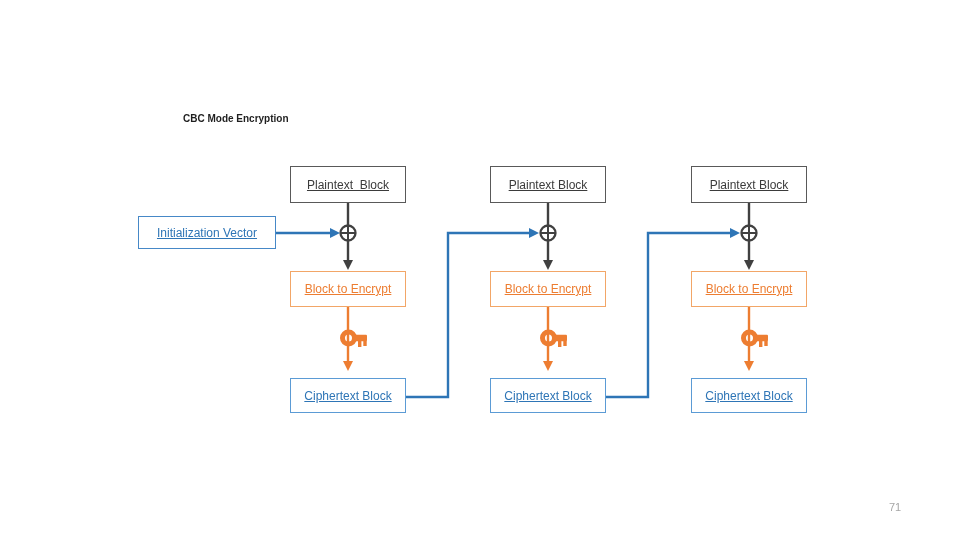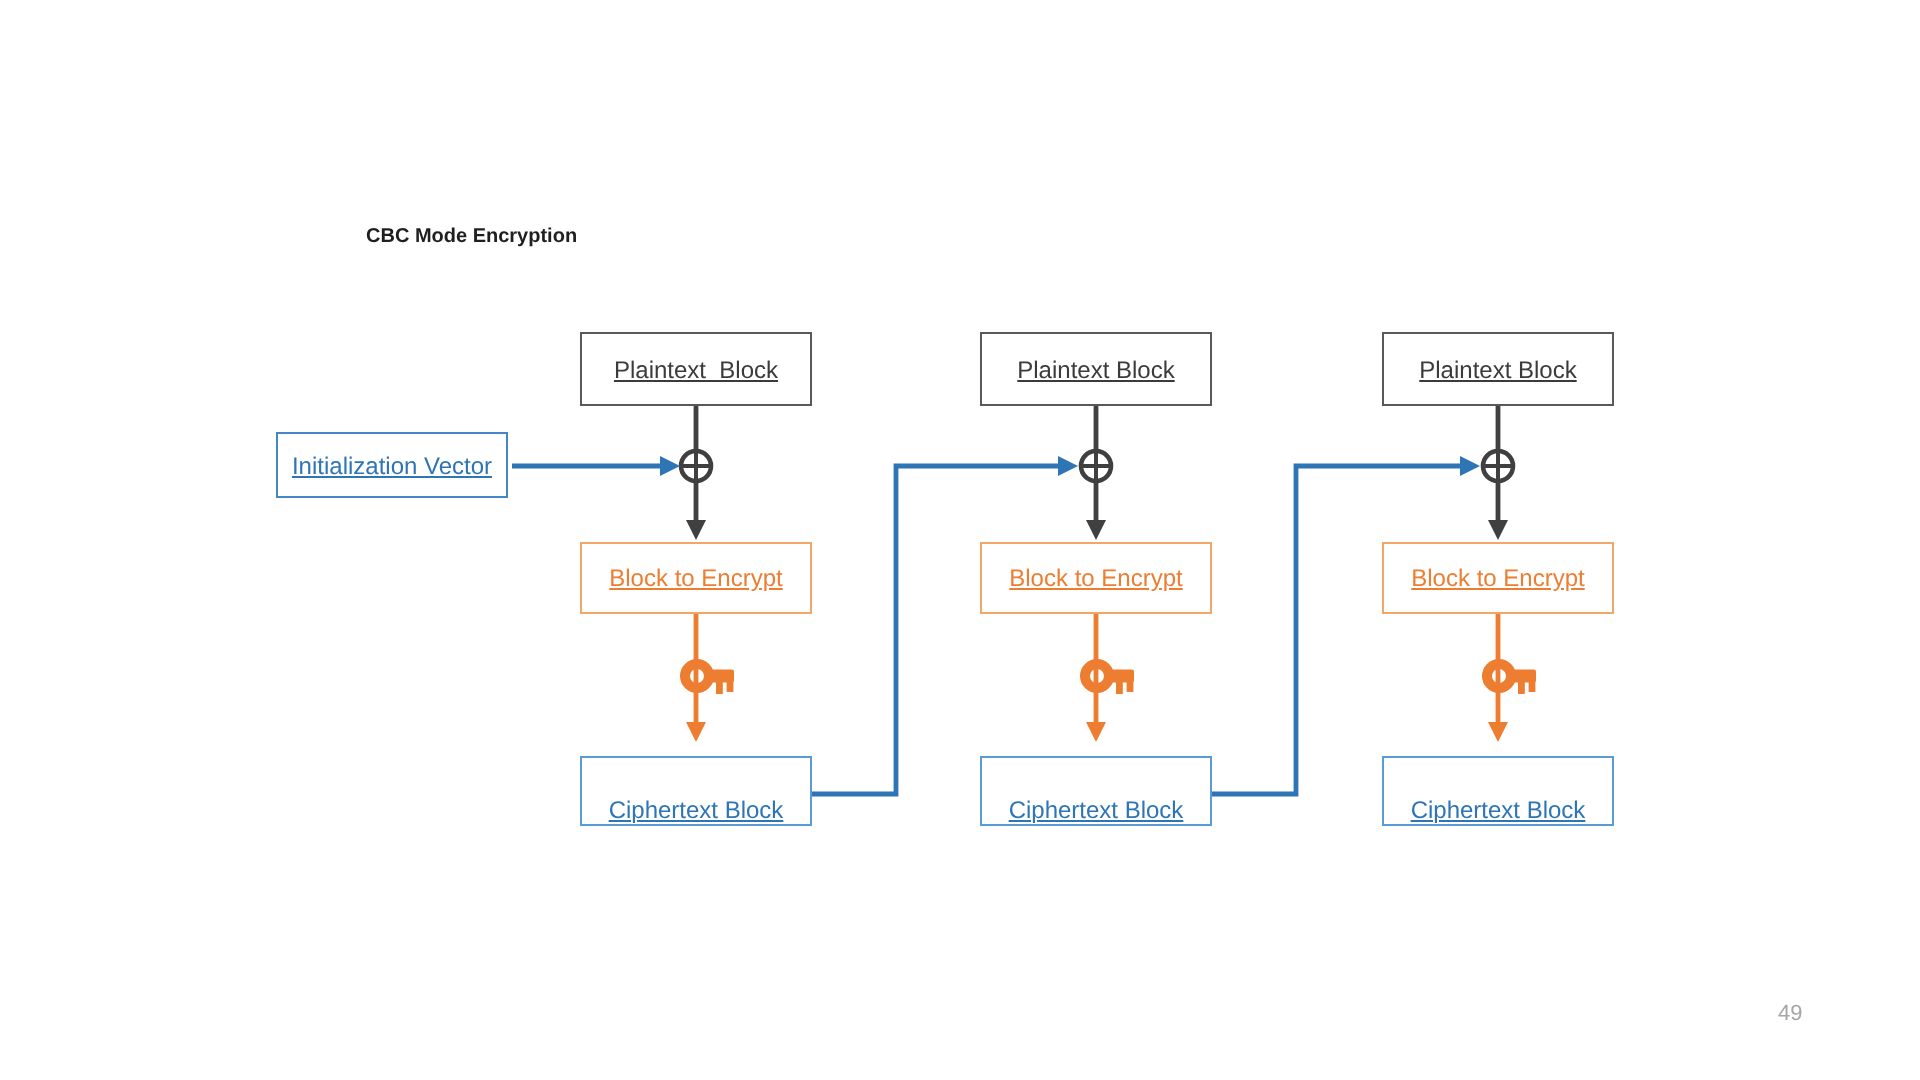--- a/index.html
+++ b/index.html
@@ -23,21 +23,21 @@
     color:#1F1F1F;
     margin-left:43px;
   }
   .box{
     position:absolute;display:flex;align-items:center;justify-content:center;
     background:#ffffff;box-sizing:border-box;font-size:12px;text-decoration:underline;
   }
   .box-label{white-space:pre;}
   .gray-box{border:1.5px solid var(--gray-border,#595959);color:var(--plaintext-text,#3B3B3B);}
   .orange-box{border:1.5px solid var(--orange-border,#F2A667);color:var(--orange-text,#ED7D31);}
-  .blue-box{border:1.5px solid var(--blue-border,#5B9BD5);color:var(--blue-text,#2E75B6);align-items:flex-end;}
+  .blue-box{border:1.5px solid var(--blue-border,#5B9BD5);color:var(--blue-text,#2E75B6);}
   .iv-box{border:1.5px solid #4688C7;color:var(--blue-text,#2E75B6);}
   .page-number{
     position:absolute;left:889px;top:501px;font-size:11px;
     color:var(--page-gray,#A6A6A6);
   }
   svg.overlay{position:absolute;left:0;top:0;pointer-events:none;}
   .dark-line{stroke:var(--dark-arrow,#404040);stroke-width:2.4;fill:none;}
   .dark-thin{stroke:var(--dark-arrow,#404040);stroke-width:2;fill:none;}
   .dark-fill{fill:var(--dark-arrow,#404040);stroke:none;}
   .xor-circle{fill:#ffffff;stroke:var(--dark-arrow,#404040);stroke-width:2.3;}
@@ -123,21 +123,21 @@
       <polyline points="406,397 448,397 448,233 529,233" class="blue-line"></polyline>
       <polygon points="529,228 529,238 539,233" class="blue-fill"></polygon>
     </g>
 
     <g>
       <polyline points="606,397 648,397 648,233 730,233" class="blue-line"></polyline>
       <polygon points="730,228 730,238 740,233" class="blue-fill"></polygon>
     </g>
   </svg>
 
-  <div class="box iv-box" style="left:138px;top:216px;width:116px;height:33px">
+  <div class="box iv-box" style="left:138px;top:216px;width:138px;height:33px">
     <span class="box-label">Initialization Vector</span>
   </div>
 
   <div class="box gray-box" style="left:290px;top:166px;width:116px;height:37px">
     <span class="box-label">Plaintext  Block</span>
   </div>
   <div class="box orange-box" style="left:290px;top:271px;width:116px;height:36px">
     <span class="box-label">Block to Encrypt</span>
   </div>
   <div class="box blue-box" style="left:290px;top:378px;width:116px;height:35px">
@@ -157,15 +157,15 @@
   <div class="box gray-box" style="left:691px;top:166px;width:116px;height:37px">
     <span class="box-label">Plaintext Block</span>
   </div>
   <div class="box orange-box" style="left:691px;top:271px;width:116px;height:36px">
     <span class="box-label">Block to Encrypt</span>
   </div>
   <div class="box blue-box" style="left:691px;top:378px;width:116px;height:35px">
     <span class="box-label">Ciphertext Block</span>
   </div>
 
-  <div class="page-number">49</div>
+  <div class="page-number">71</div>
 
 </div>
 
 </body></html>

